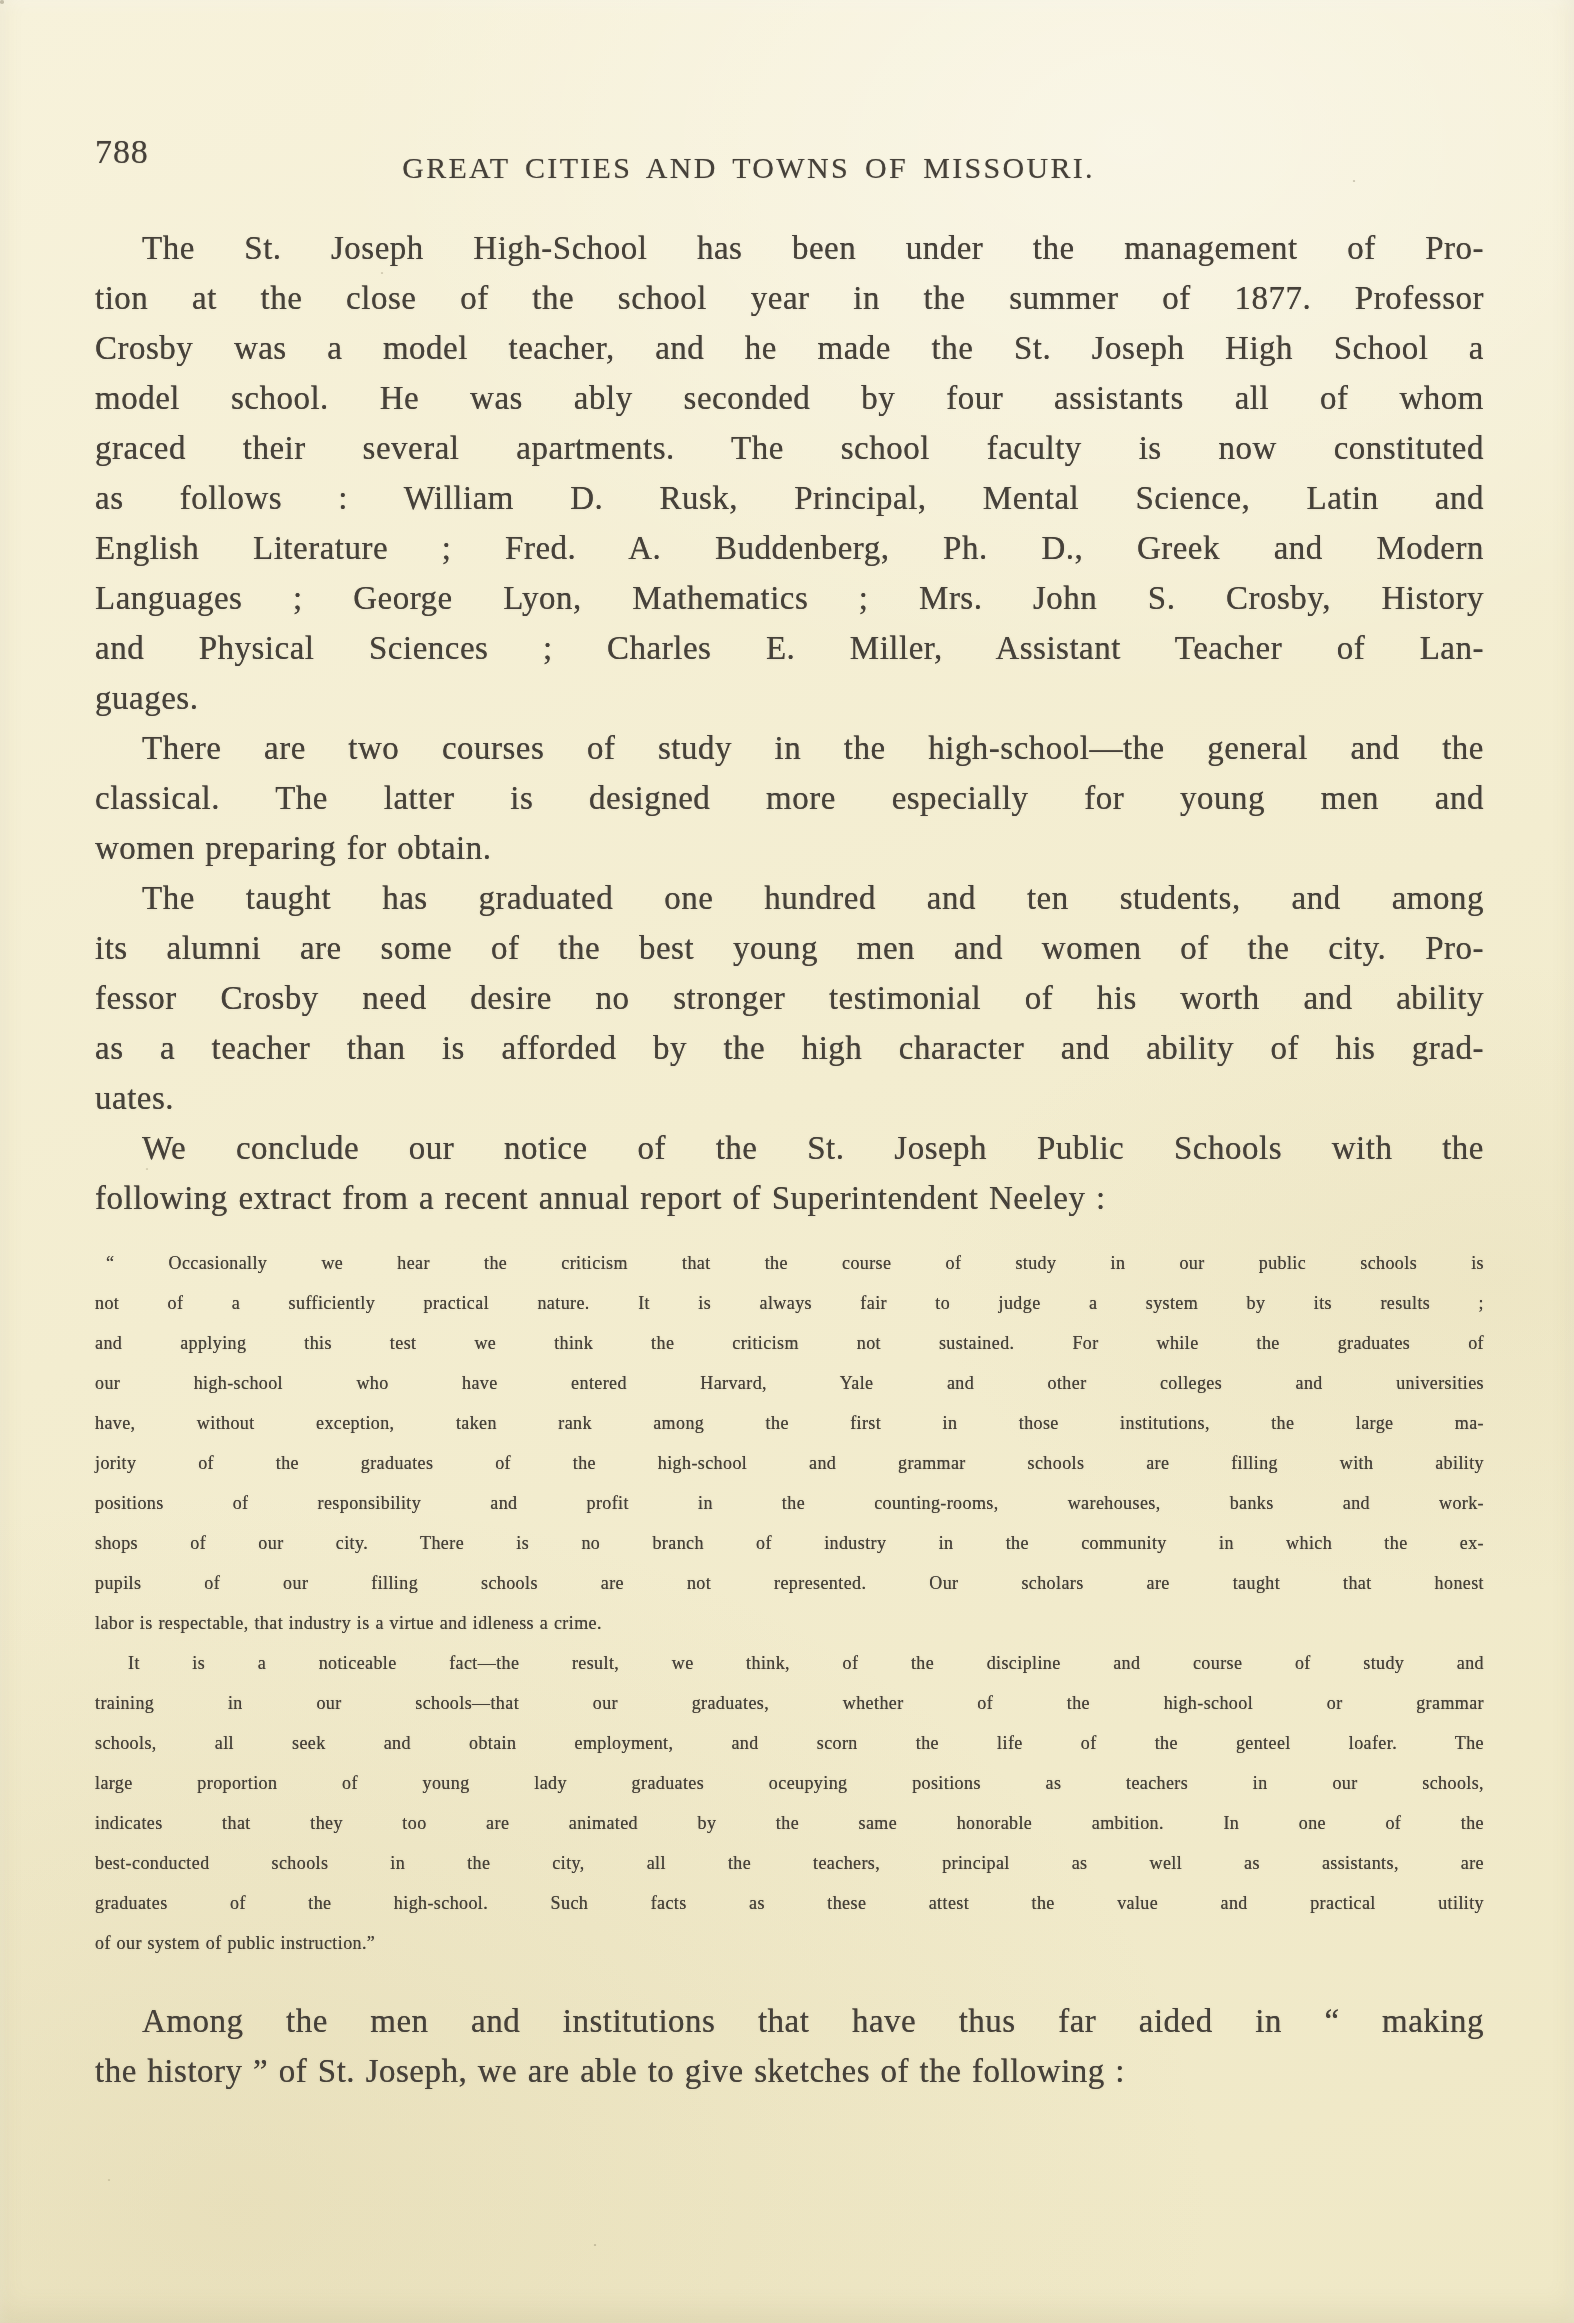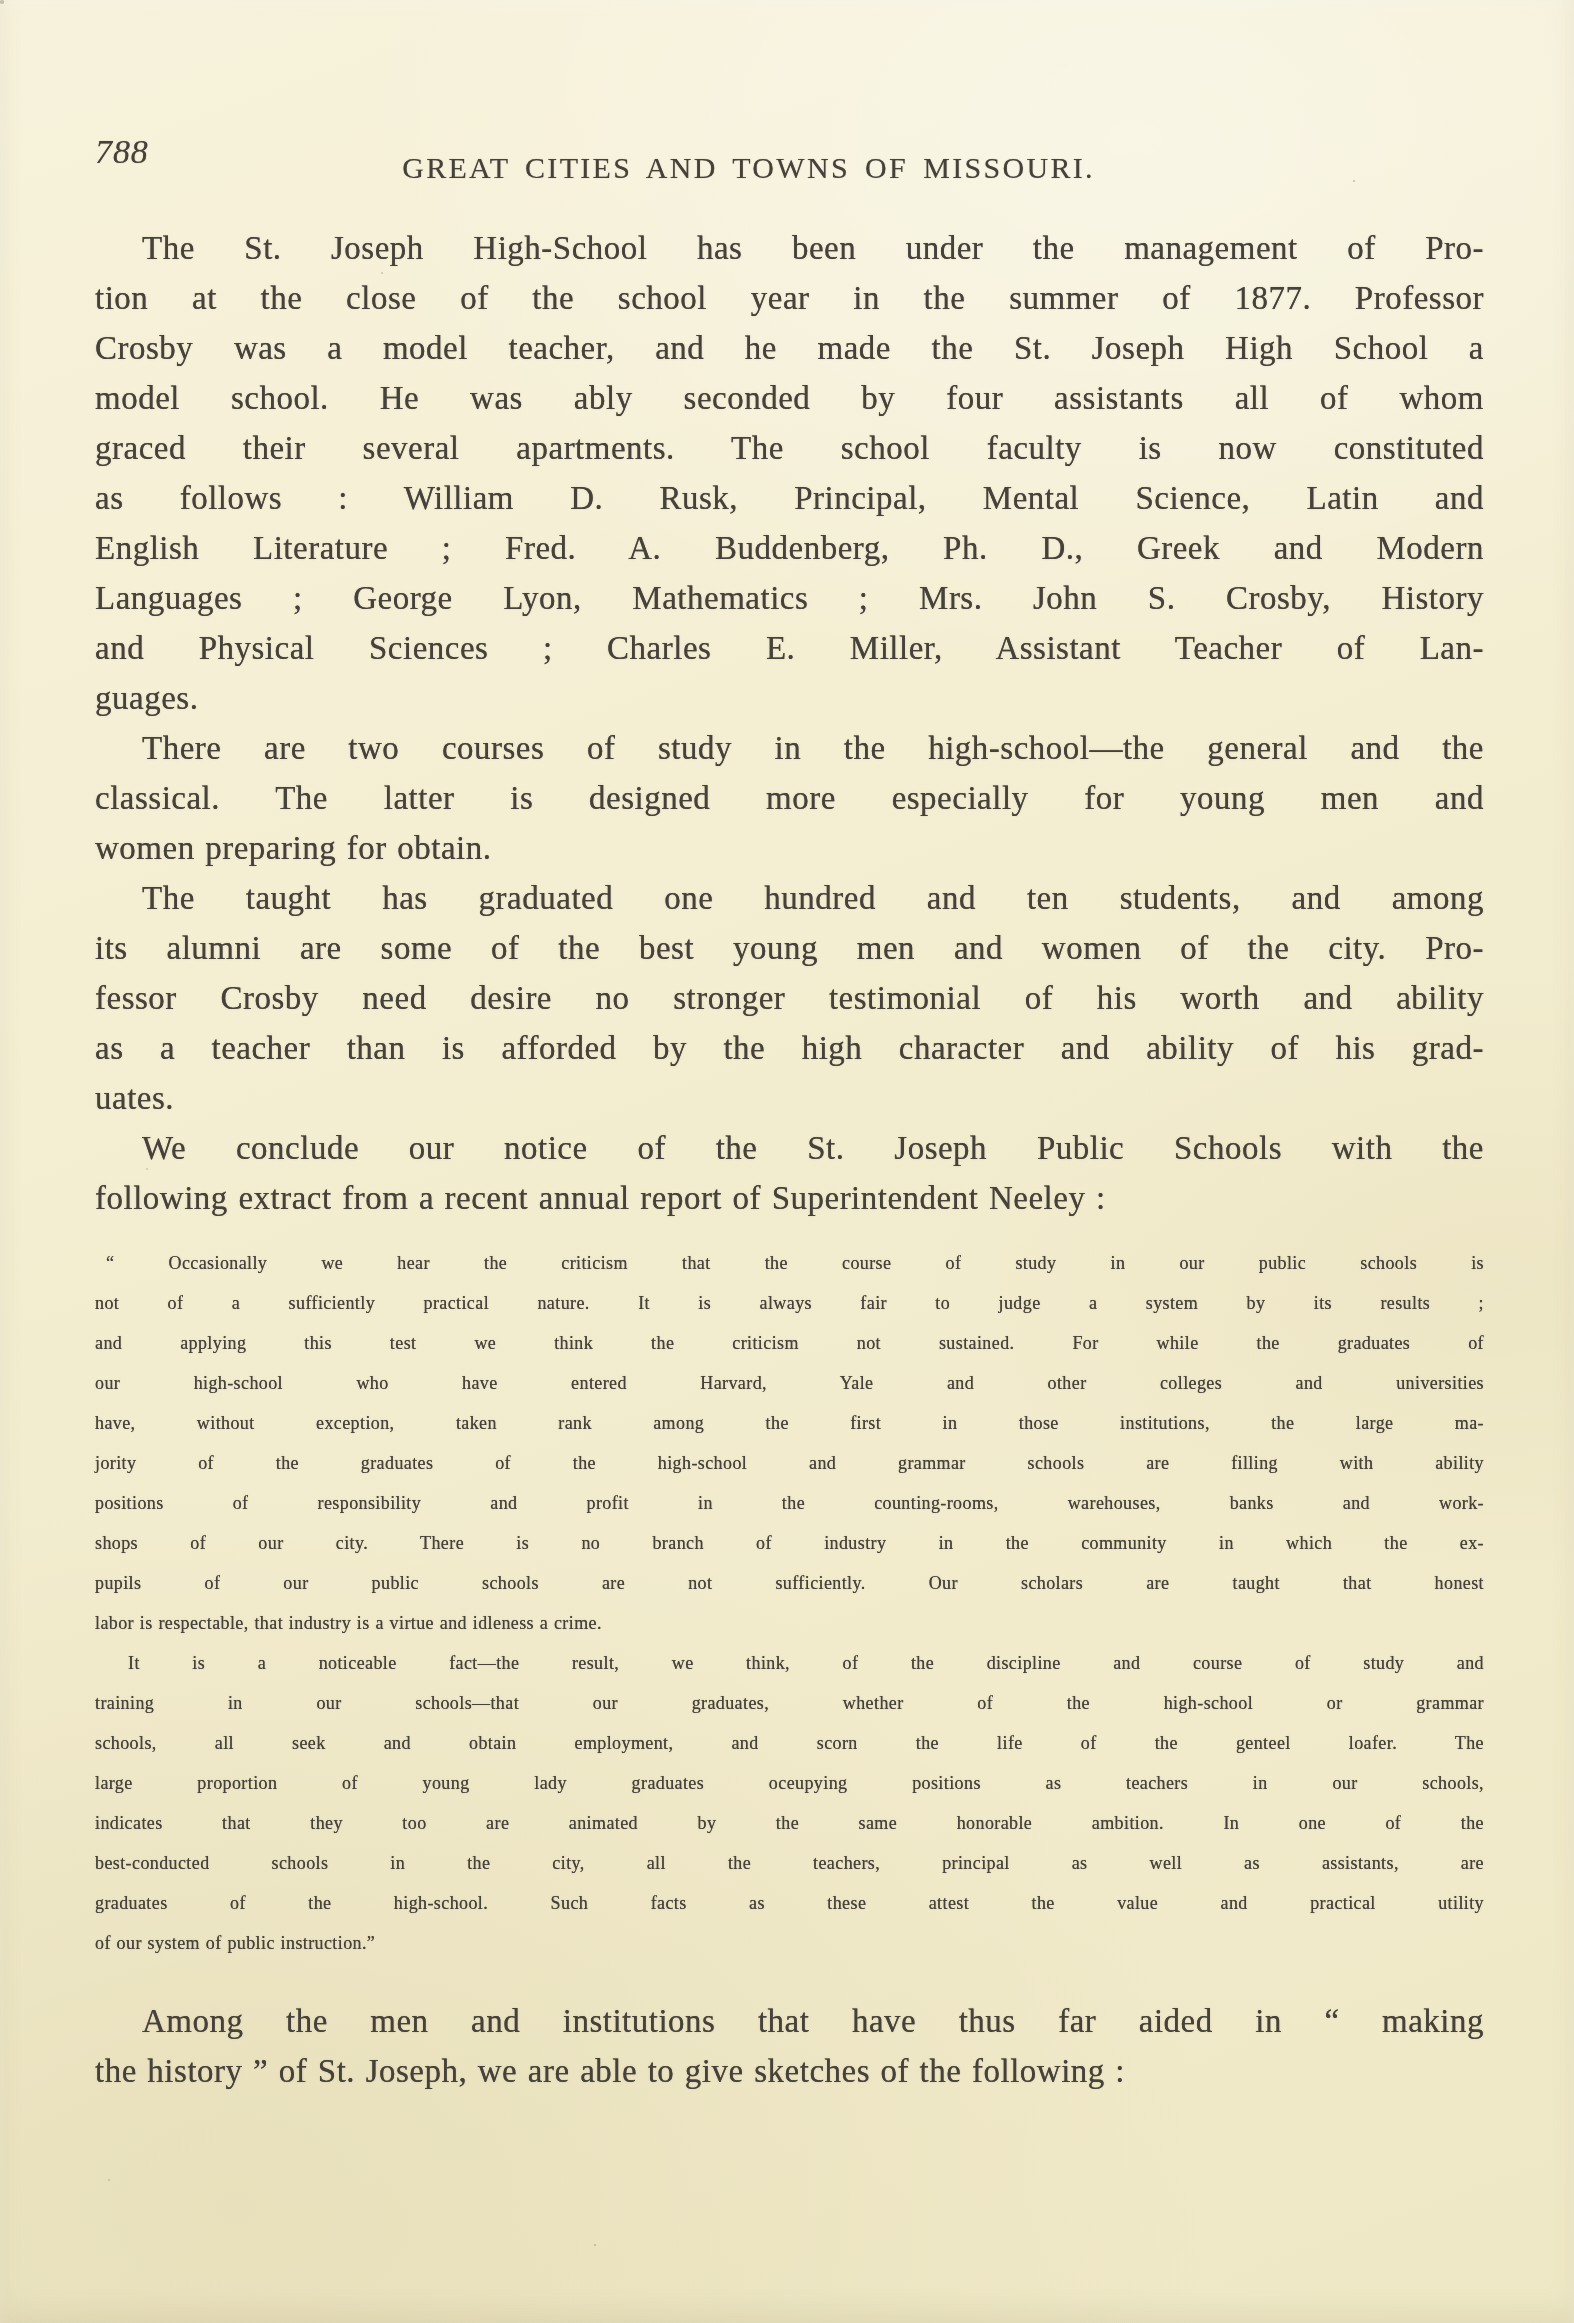--- a/index.html
+++ b/index.html
@@ -42,21 +42,20 @@
     position: relative;
     height: 40px;
     line-height: 40px;
   }
   .page-number {
     position: absolute;
     left: 0; top: 0;
     font-size: 34px;
     letter-spacing: 0.9px;
     text-shadow: 0 0 0.9px rgba(70,64,52,0.55);
-    font-style: italic;
   }
   .running-head {
     position: absolute;
     left: 54px; right: 136px; top: 16px;
     text-align: center;
     font-size: 30px;
     letter-spacing: 2.3px;
     word-spacing: 5.4px;
     text-shadow: 0 0 0.9px rgba(70,64,52,0.55);
     white-space: nowrap;
@@ -129,21 +128,21 @@
         <section class="section quote">
           <div class="para quote">
             <div class="line first">“ Occasionally we hear the criticism that the course of study in our public schools is</div>
             <div class="line">not of a sufficiently practical nature. It is always fair to judge a system by its results ;</div>
             <div class="line">and applying this test we think the criticism not sustained. For while the graduates of</div>
             <div class="line">our high-school who have entered Harvard, Yale and other colleges and universities</div>
             <div class="line">have, without exception, taken rank among the first in those institutions, the large ma-</div>
             <div class="line">jority of the graduates of the high-school and grammar schools are filling with ability</div>
             <div class="line">positions of responsibility and profit in the counting-rooms, warehouses, banks and work-</div>
             <div class="line">shops of our city. There is no branch of industry in the community in which the ex-</div>
-            <div class="line">pupils of our public schools are not sufficiently. Our scholars are taught that honest</div>
+            <div class="line">pupils of our filling schools are not represented. Our scholars are taught that honest</div>
             <div class="line last">labor is respectable, that industry is a virtue and idleness a crime.</div>
           </div>
           <div class="para quote">
             <div class="line first">It is a noticeable fact—the result, we think, of the discipline and course of study and</div>
             <div class="line">training in our schools—that our graduates, whether of the high-school or grammar</div>
             <div class="line">schools, all seek and obtain employment, and scorn the life of the genteel loafer. The</div>
             <div class="line">large proportion of young lady graduates oceupying positions as teachers in our schools,</div>
             <div class="line">indicates that they too are animated by the same honorable ambition. In one of the</div>
             <div class="line">best-conducted schools in the city, all the teachers, principal as well as assistants, are</div>
             <div class="line">graduates of the high-school. Such facts as these attest the value and practical utility</div>

